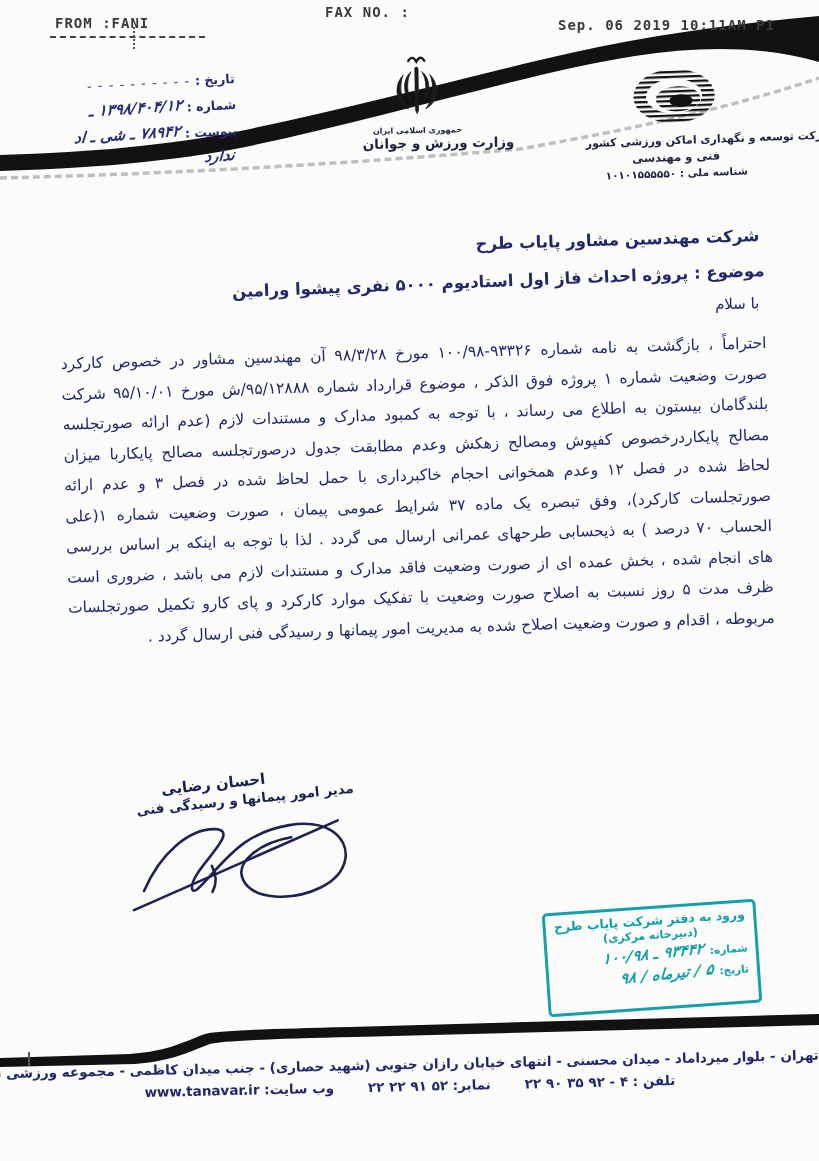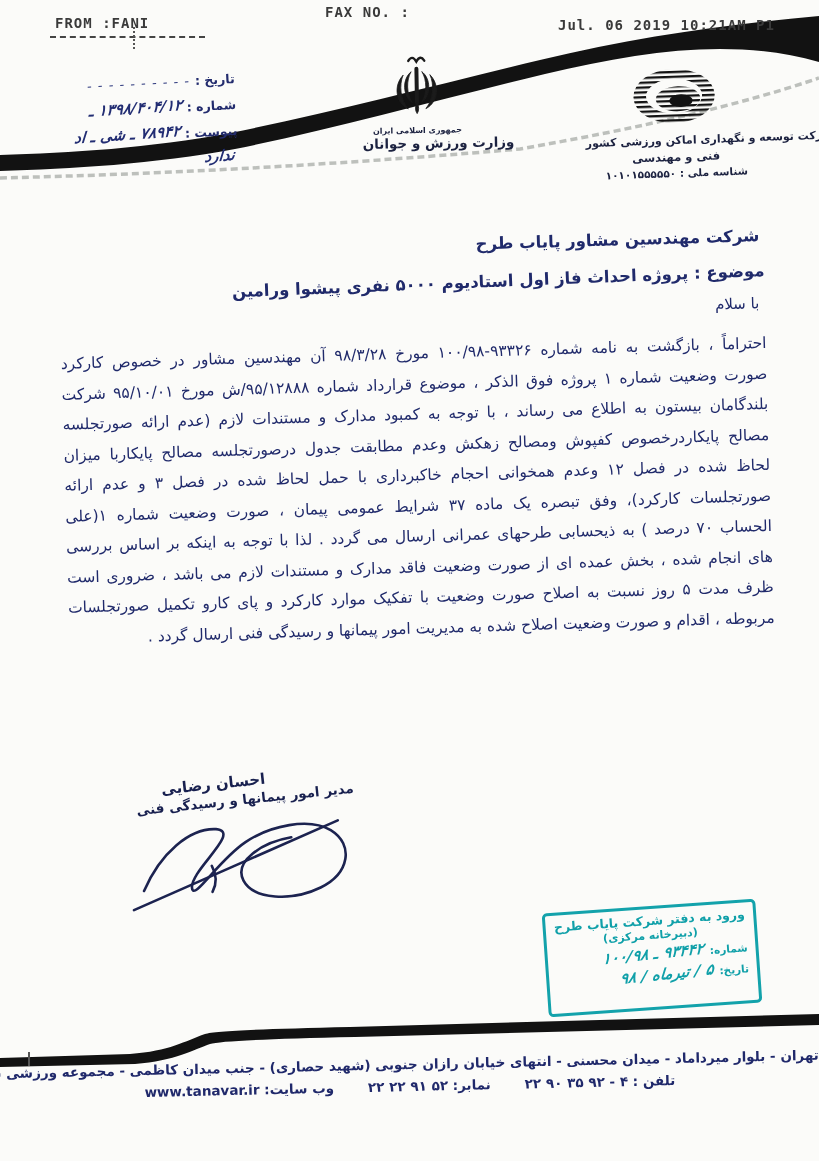--- a/index.html
+++ b/index.html
@@ -72,21 +72,21 @@
     <path fill="#121212" d="M819,16 C730,24 640,36 540,60 C440,84 330,113 230,133 C150,148 70,153 0,155 L0,171 C70,169 155,164 235,149 C335,129 445,98 545,74 C645,50 735,38 819,62 Z"></path>
     <path fill="none" stroke="#8a8f8a" stroke-width="3.5" stroke-dasharray="7,4" opacity="0.55" d="M0,178 C160,174 320,166 520,149 C640,128 740,105 819,78"></path>
     <path fill="#121212" d="M0,1058 L130,1054 C170,1051 185,1041 205,1034 C215,1031 260,1029 350,1027 L819,1014 L819,1025 L355,1037 C265,1039 220,1041 210,1044 C195,1049 175,1061 135,1064 L0,1067 Z"></path>
   </svg>
 
   <div class="fax-header">
     <span class="fax-from">FROM :FANI</span>
     <span class="fax-from-underline"></span>
     <span class="fax-tick"></span>
     <span class="fax-no">FAX NO. :</span>
-    <span class="fax-time">Jul. 06 2019 10:21AM  P1</span>
+    <span class="fax-time">Sep. 06 2019 10:11AM  P1</span>
   </div>
 
   <div class="lh-fields">
     <div class="lh-row">
       <span class="lh-label">تاریخ :</span>
       <span class="lh-val">- - - - - - - - - -</span>
     </div>
     <div class="lh-row">
       <span class="lh-label">شماره :</span>
       <span class="handwrit">۱۳۹۸/۴۰۴/۱۲ ـ</span>

